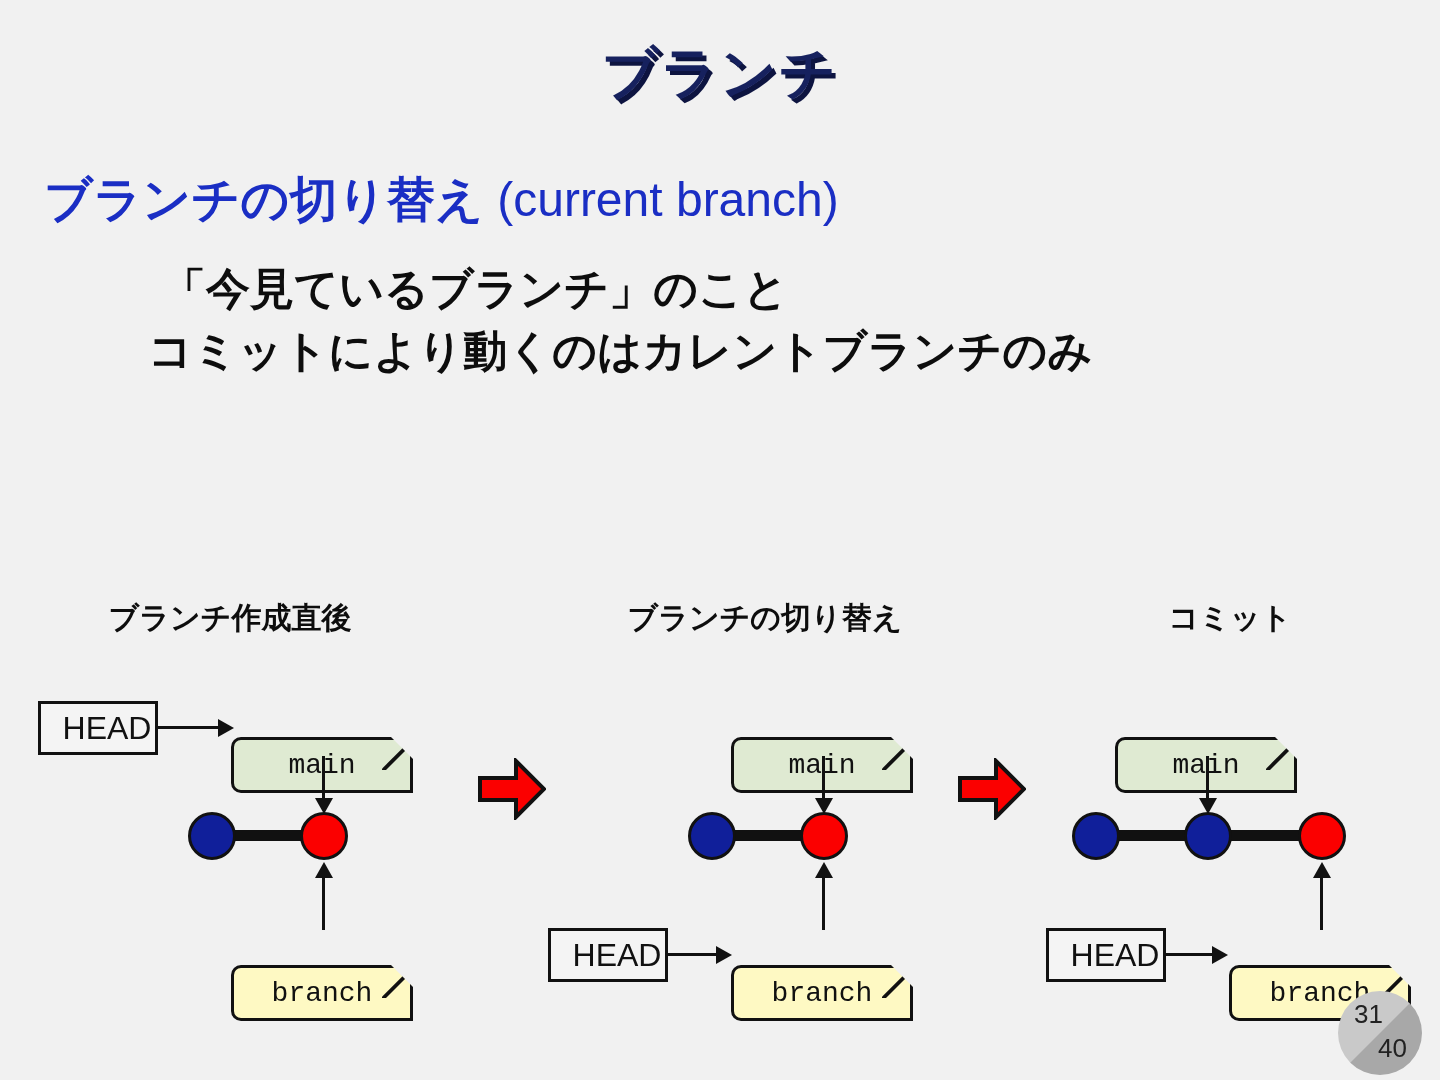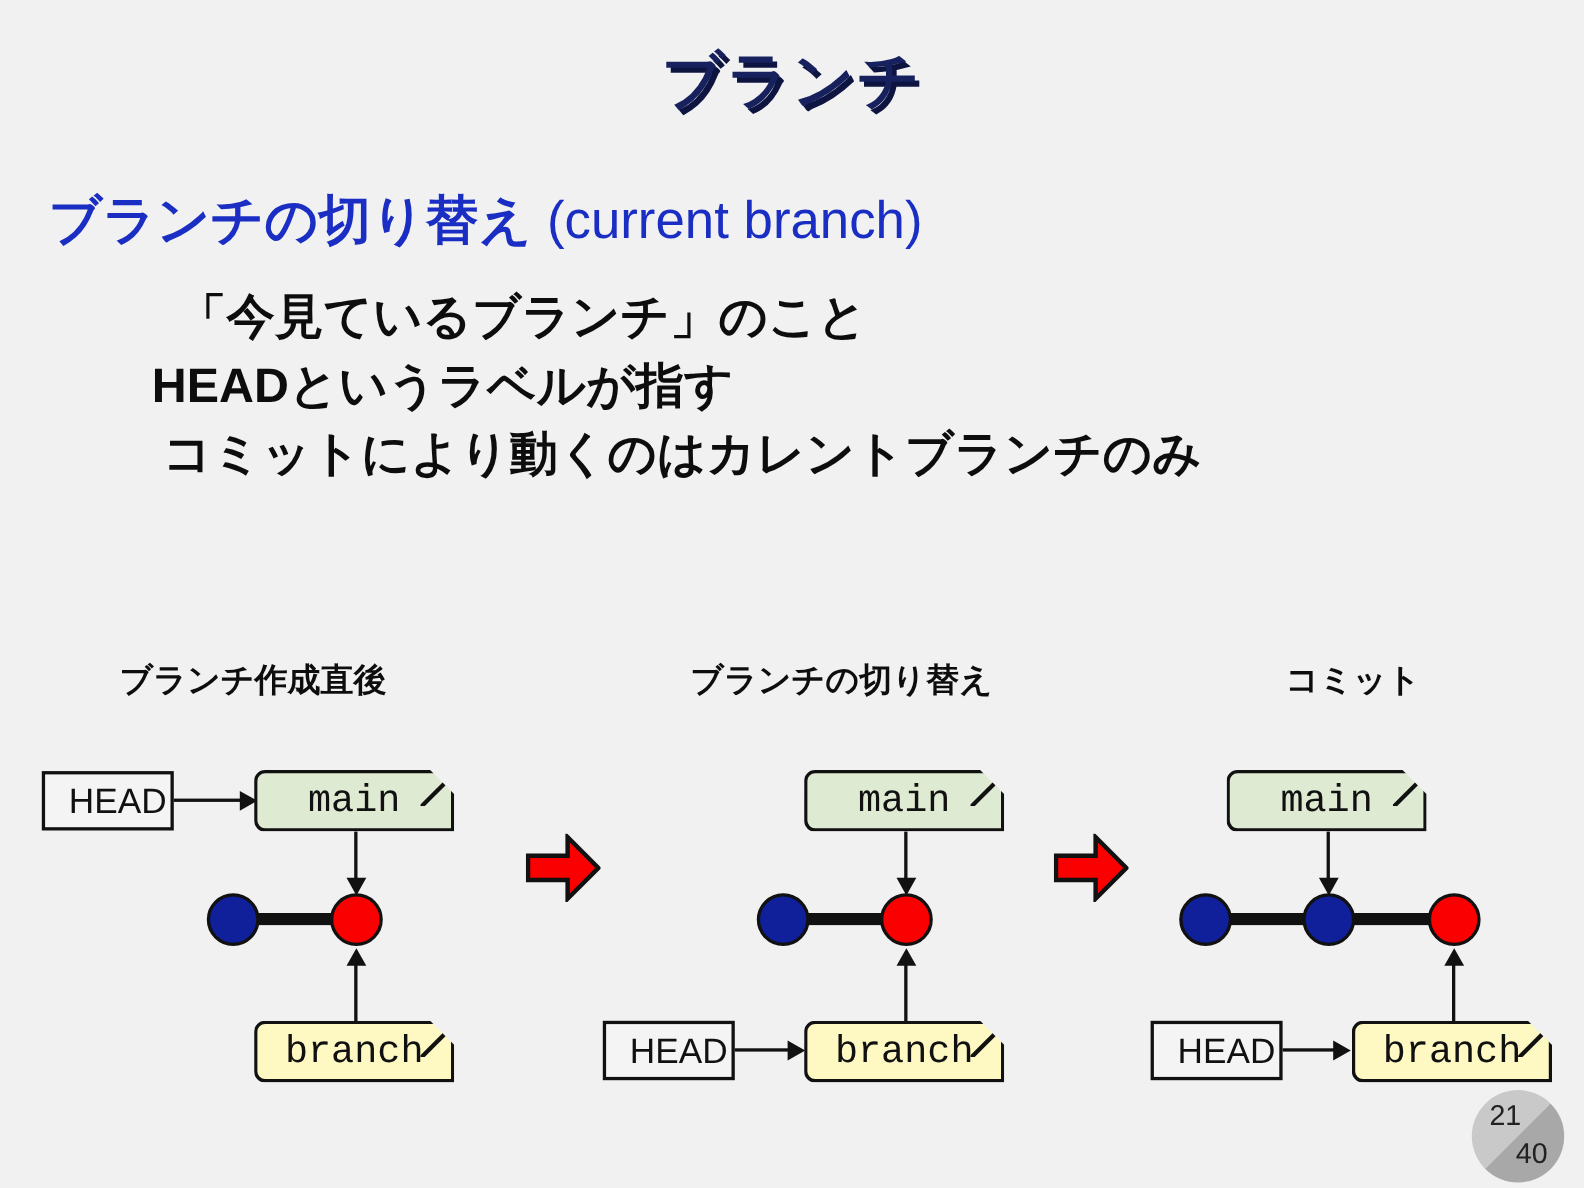--- a/index.html
+++ b/index.html
@@ -93,29 +93,30 @@
     justify-content: center;
     box-sizing: border-box;
     padding-left: 18px;
   }
 
   
   .tag {
     position: absolute;
     box-sizing: border-box;
     font-family: "Liberation Mono", monospace;
-    font-size: 35px;
+    font-size: 28px;
     color: #111;
     display: flex;
     align-items: center;
     justify-content: center;
     border: 3px solid #111;
     border-top-left-radius: 10px;
     border-bottom-left-radius: 10px;
     clip-path: polygon(0 0, calc(100% - 22px) 0, 100% 22px, 100% 100%, 0 100%);
+    margin-top: 37px;
   }
   .tag.main   { background: #dfead2; }
   .tag.branch { background: #fef9c3; }
   
   .tag::after {
     content: "";
     position: absolute;
     top: -4px;
     right: -6px;
     width: 34px;
@@ -211,21 +212,20 @@
 <body>
 
 <div id="slide-title">ブランチ</div>
 
 <div id="subtitle">
   <span class="jp">ブランチの切り替え </span><span class="en">(current branch)</span>
 </div>
 
 <div id="body-text">
   <div class="line line-1">「今見ているブランチ」のこと</div>
-  <div class="line line-2">HEADというラベルが指す</div>
   <div class="line line-3">コミットにより動くのはカレントブランチのみ</div>
 </div>
 
 <div id="diagrams">
 
   <div class="panel-header" style="left:60px; top:598px; width:340px;">ブランチ作成直後</div>
   <div class="panel-header" style="left:570px; top:598px; width:390px;">ブランチの切り替え</div>
   <div class="panel-header" style="left:1090px; top:598px; width:280px;">コミット</div>
 
   <div class="panel">
@@ -307,15 +307,15 @@
 
     <div class="arrow-line-h" style="left:1166px; top:953px; width:50px;"></div>
     <div class="arrow-head-r" style="left:1212px; top:946px;"></div>
 
     <div class="tag branch" style="left:1229px; top:928px; width:182px; height:56px;">branch</div>
   </div>
 
 </div>
 
 <div id="page-badge">
-  <span class="cur">21</span>
+  <span class="cur">31</span>
   <span class="tot">40</span>
 </div>
 
 </body></html>

